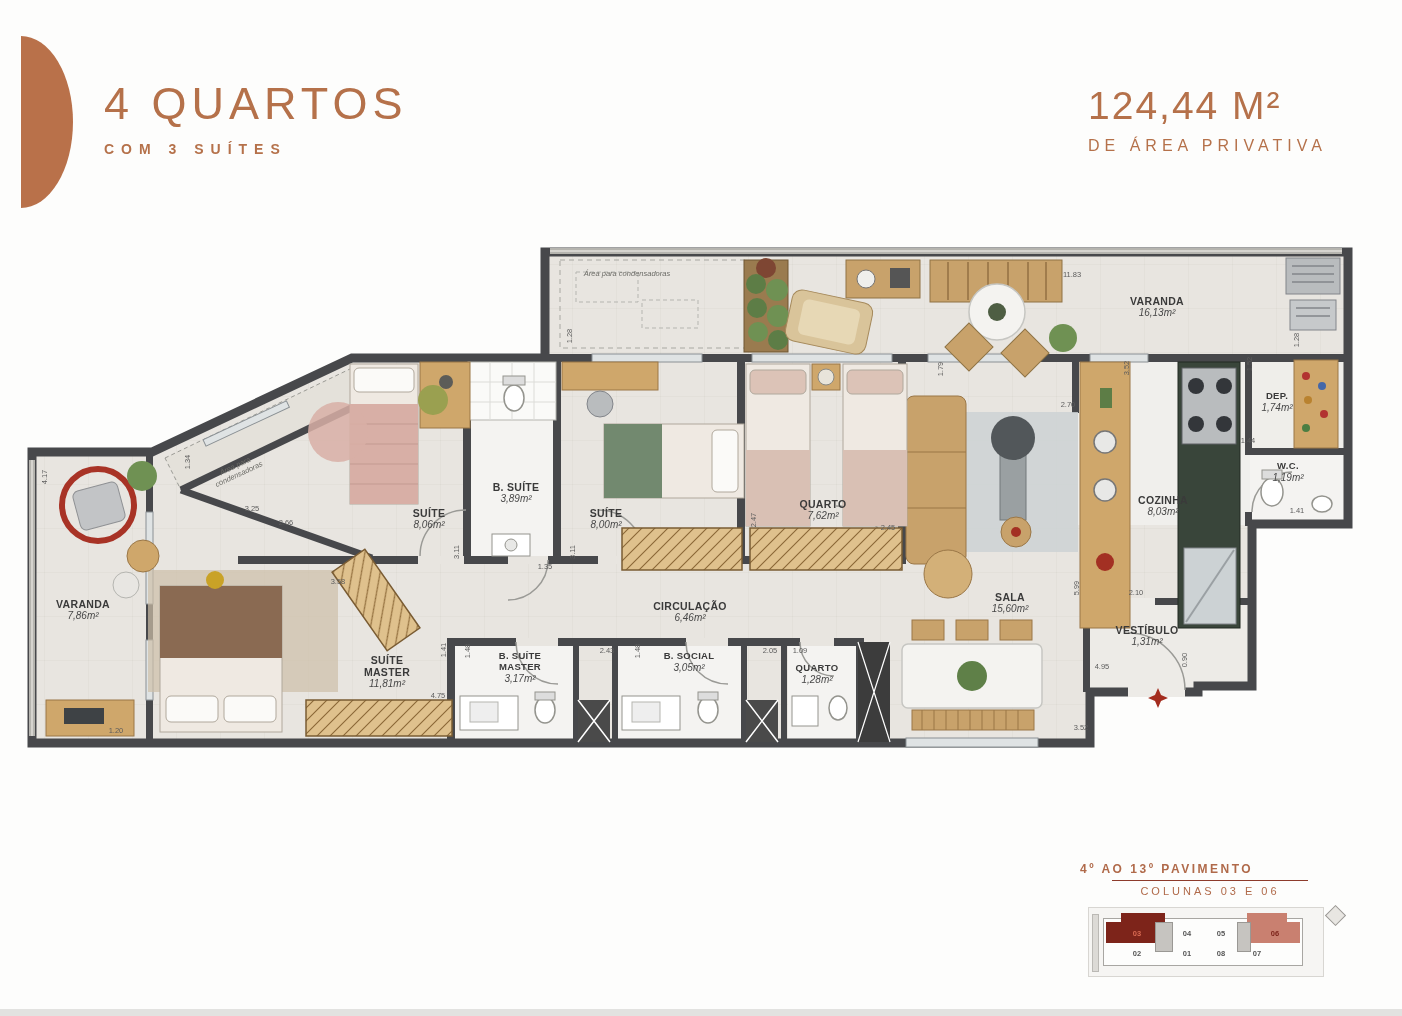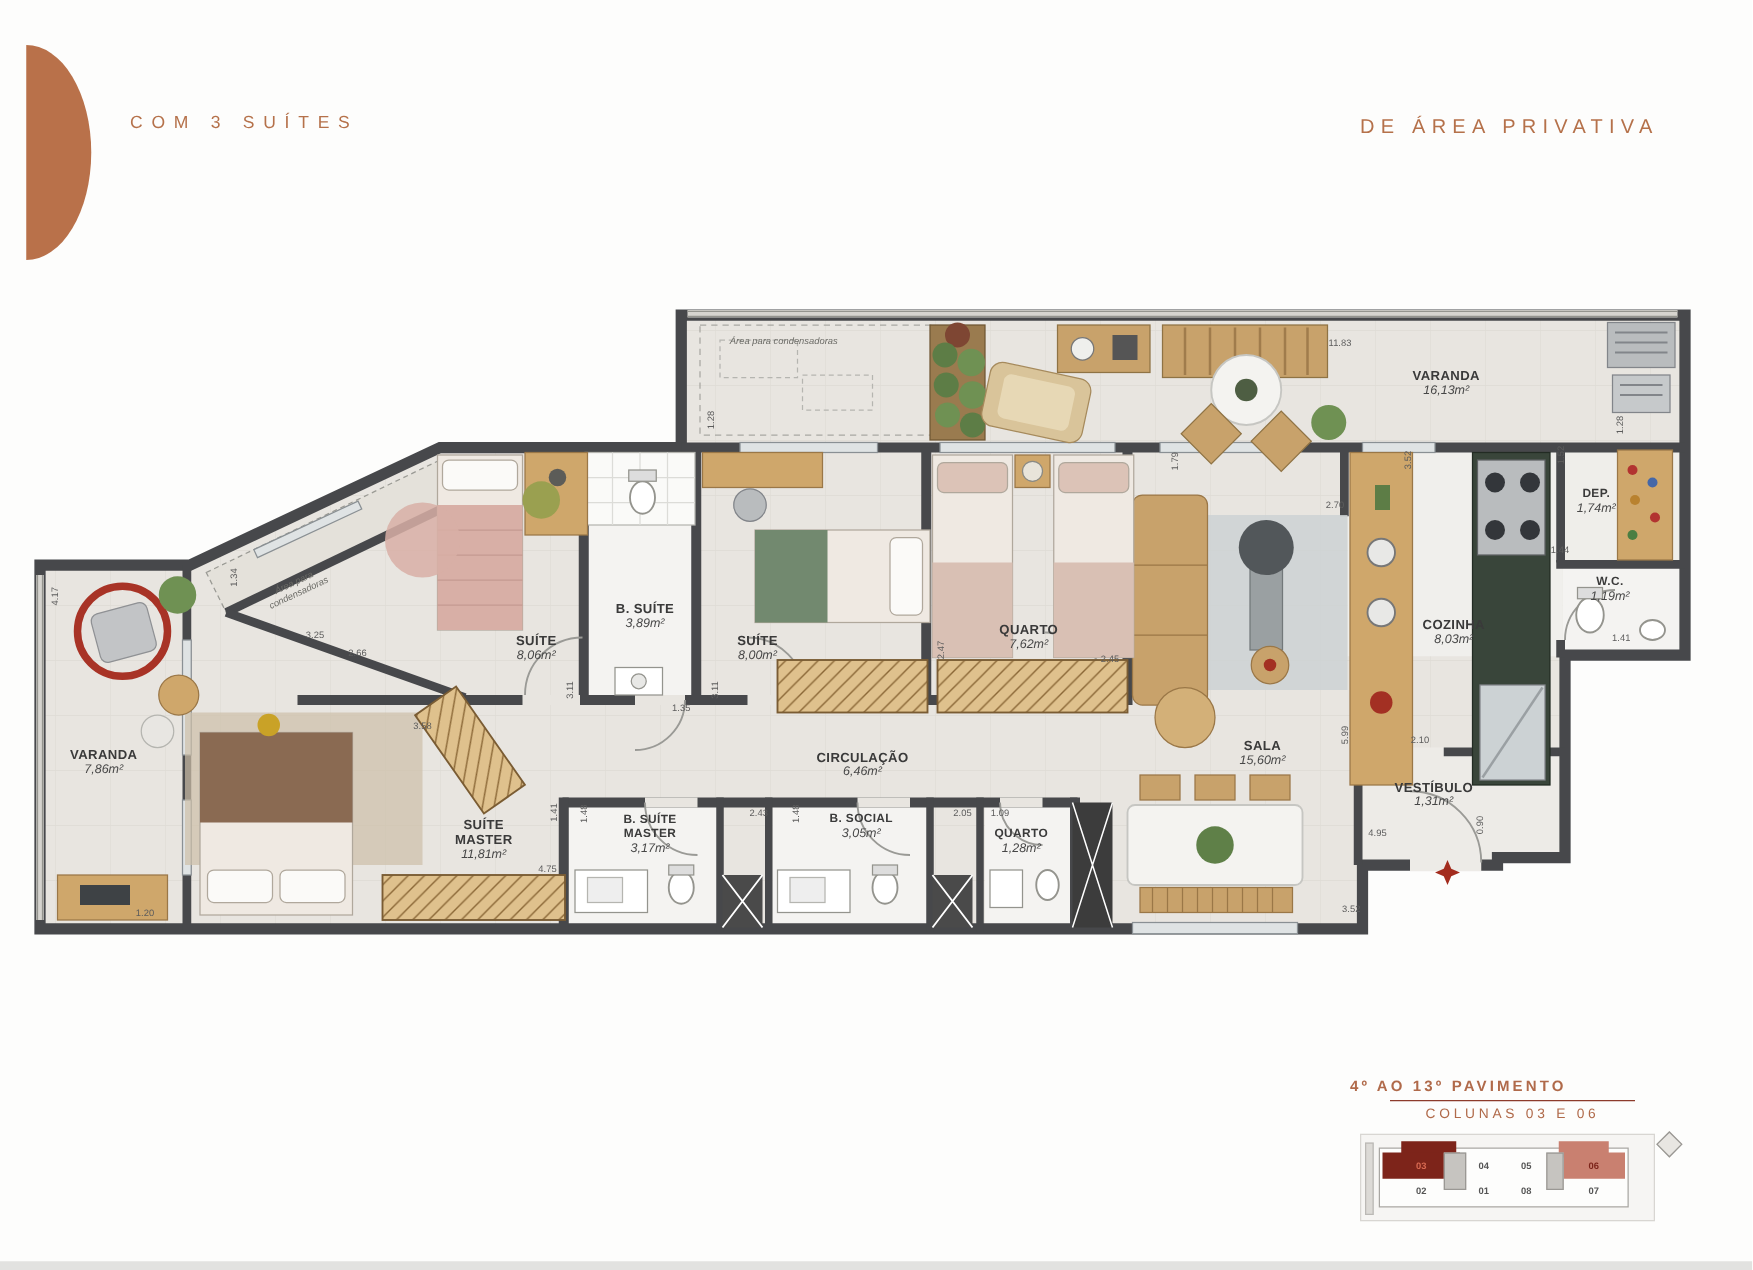--- a/index.html
+++ b/index.html
@@ -3,21 +3,21 @@
 <meta charset="utf-8">
 <style>
   html,body{margin:0;padding:0;background:#fff;}
   .page{position:relative;width:1402px;height:1016px;background:#fdfdfc;overflow:hidden;
         font-family:"Liberation Sans",sans-serif;}
   
   .half-circle{position:absolute;left:21px;top:36px;width:52px;height:172px;background:#b9714a;
                border-radius:0 100% 100% 0 / 0 50% 50% 0;}
   .title-block{position:absolute;left:104px;top:78px;color:#b5714a;}
   .title-block h1{margin:0;font-size:45px;font-weight:300;letter-spacing:5px;color:#b5714a;}
-  .title-block .sub{margin-top:11px;font-size:14px;font-weight:400;letter-spacing:7px;}
+  .title-block .sub{margin-top:11px;font-size:14px;font-weight:700;letter-spacing:7px;}
   .area-block{position:absolute;left:1088px;top:84px;color:#b5714a;}
   .area-block .val{font-size:39px;font-weight:300;letter-spacing:2px;}
   .area-block .lab{margin-top:9px;font-size:16px;font-weight:400;letter-spacing:5px;}
   
   .plan-svg{position:absolute;left:0;top:0;width:1402px;height:1016px;}
   .room{position:absolute;transform:translate(-50%,-50%);text-align:center;color:#3a3a3a;line-height:1.15;}
   .room .rname{display:block;font-size:10.5px;font-weight:700;letter-spacing:.3px;}
   .room .rarea{display:block;font-size:10px;font-weight:400;color:#474747;font-style:italic;}
   .room.small .rname{font-size:9.5px;}
   .ann{position:absolute;transform:translate(-50%,-50%);font-size:7.5px;color:#6b6b66;
@@ -46,23 +46,25 @@
               transform:rotate(45deg);background:#e8e6e2;}
   .scan-band{position:absolute;left:0;bottom:0;width:1402px;height:7px;background:#e2e2e0;}
 </style>
 </head>
 <body>
 
 <div class="page">
 
   <div class="half-circle"></div>
   <div class="title-block">
+    <h1>4 QUARTOS</h1>
     <div class="sub">COM 3 SUÍTES</div>
   </div>
   <div class="area-block">
+    <div class="val">124,44 M²</div>
     <div class="lab">DE ÁREA PRIVATIVA</div>
   </div>
 
   <svg class="plan-svg" viewBox="0 0 1402 1016">
     <defs>
       <pattern id="tile" width="44" height="44" patternUnits="userSpaceOnUse">
         <path d="M44 0H0V44" fill="none" stroke="rgba(70,60,40,0.06)" stroke-width="1"></path>
       </pattern>
       <pattern id="hatch" width="13" height="13" patternUnits="userSpaceOnUse">
         <rect width="13" height="13" fill="#dfc18d"></rect>
@@ -432,19 +434,19 @@
       <div class="kp-u6"></div>
       <div class="kp-core" style="left:66px;top:14px;width:16px;height:28px"></div>
       <div class="kp-core" style="left:148px;top:14px;width:12px;height:28px"></div>
       <span class="kp-n hl3" style="left:48px;top:25px">03</span>
       <span class="kp-n" style="left:98px;top:25px">04</span>
       <span class="kp-n" style="left:132px;top:25px">05</span>
       <span class="kp-n hl6" style="left:186px;top:25px">06</span>
       <span class="kp-n" style="left:48px;top:45px">02</span>
       <span class="kp-n" style="left:98px;top:45px">01</span>
       <span class="kp-n" style="left:132px;top:45px">08</span>
-      <span class="kp-n" style="left:186px;top:45px">07</span>
+      <span class="kp-n" style="left:168px;top:45px">07</span>
       <div class="kp-compass"></div>
     </div>
   </div>
 
   <div class="scan-band"></div>
 </div>
 
 </body></html>

